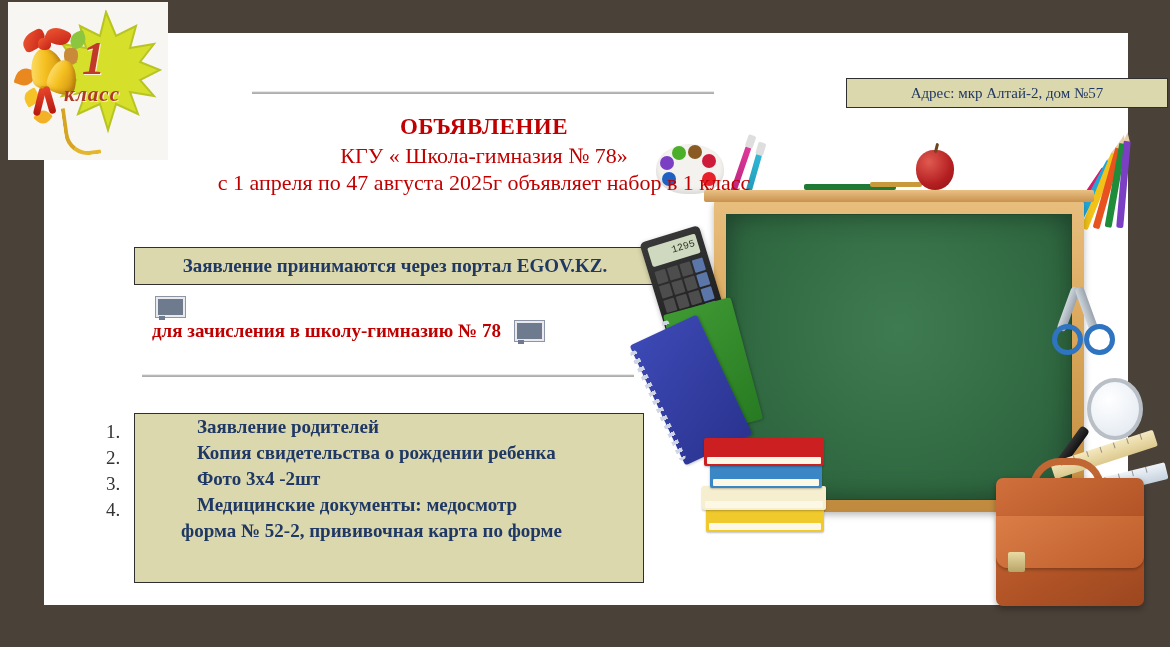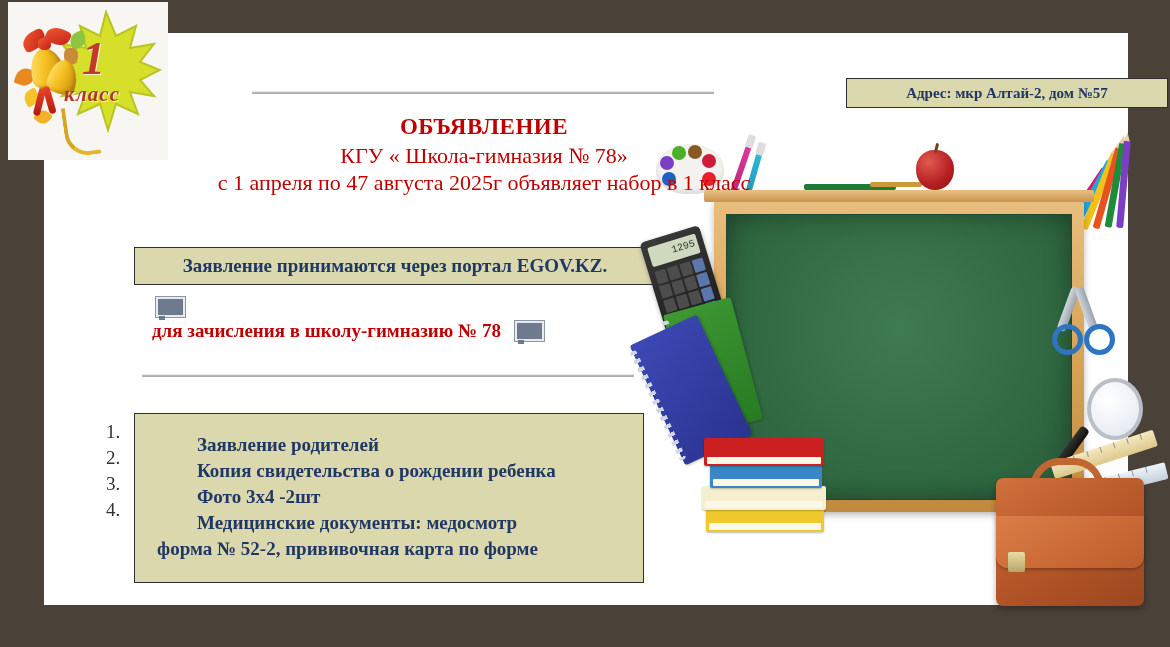--- a/index.html
+++ b/index.html
@@ -225,48 +225,49 @@
   #doc-list-box {
     position: absolute;
     left: 90px; top: 380px;
     width: 508px; height: 168px;
     background: #dcd8ae;
     border: 1px solid #2f2f2f;
   }
   #doc-list-box ol {
     list-style: none;
     margin: 0;
-    padding: 18px 0 0 0;
+    padding: 0 0 0 0;
   }
   #doc-list-box li {
     font-size: 19px;
     font-weight: bold;
     color: #1f3864;
     line-height: 26px;
     padding-left: 62px;
   }
   #doc-list-box li.cont {
     padding-left: 22px;
+    margin-left: 24px;
   }
 
   
   #address-badge {
     position: absolute;
     left: 802px; top: 45px;
     width: 320px; height: 28px;
     background: #dcd8ae;
     border: 1px solid #2f2f2f;
     display: flex;
     align-items: center;
     justify-content: center;
     z-index: 30;
   }
   #address-badge span {
     font-size: 15px;
-    font-weight: bold;
+    font-weight: normal;
     color: #1f3864;
   }
 
   
   #illustration {
     position: absolute;
     left: 600px; top: 95px;
     width: 528px; height: 490px;
   }
   #board-frame {

